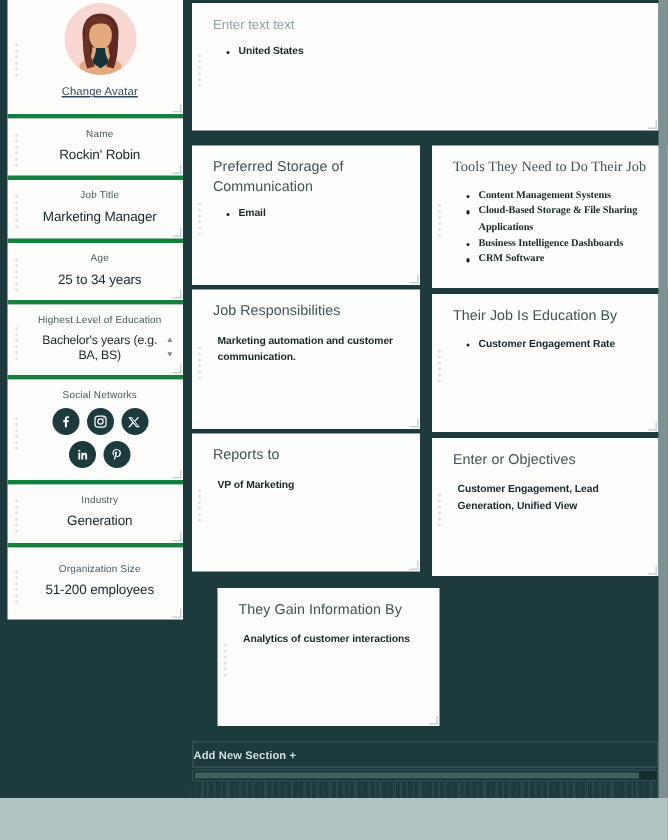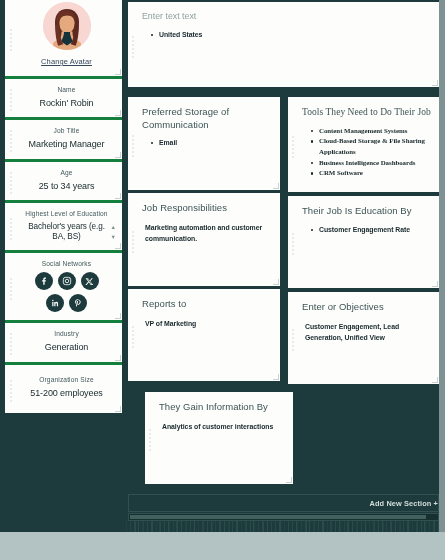--- a/index.html
+++ b/index.html
@@ -172,21 +172,21 @@
 
   
   .add-bar {
     position: absolute;
     left: 128px; top: 494px;
     width: 311px; height: 18px;
     background: #1d3b3d;
     border: 1px solid #31504f;
     display: flex;
     align-items: center;
-    justify-content: flex-end;
+    justify-content: flex-start;
   }
   .add-bar span {
     font-size: 7.4px;
     color: #d4dedd;
     font-weight: 700;
     letter-spacing: .1px;
   }
 
   
   .strip-outer {

